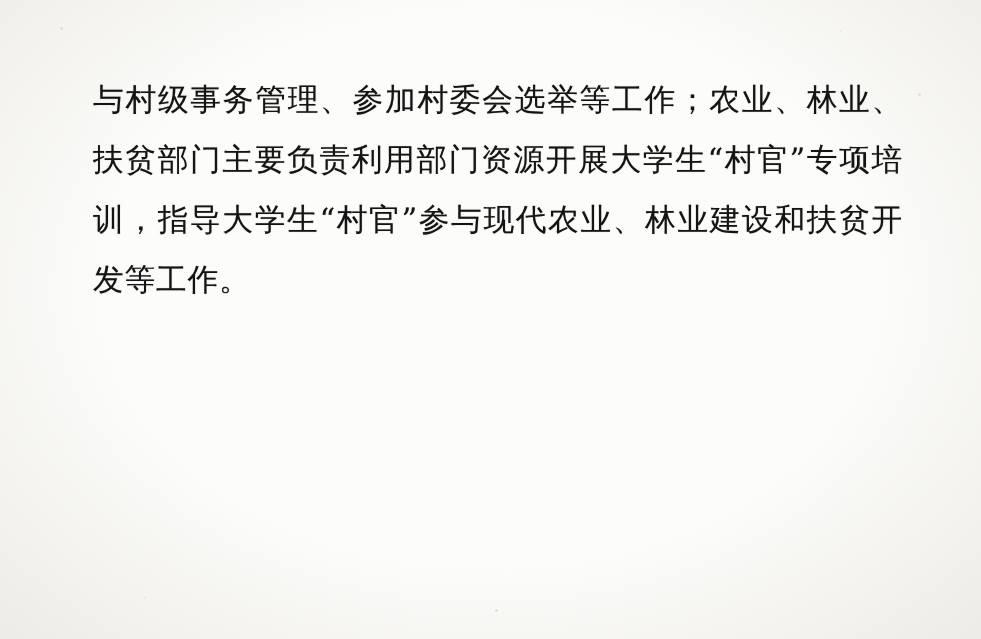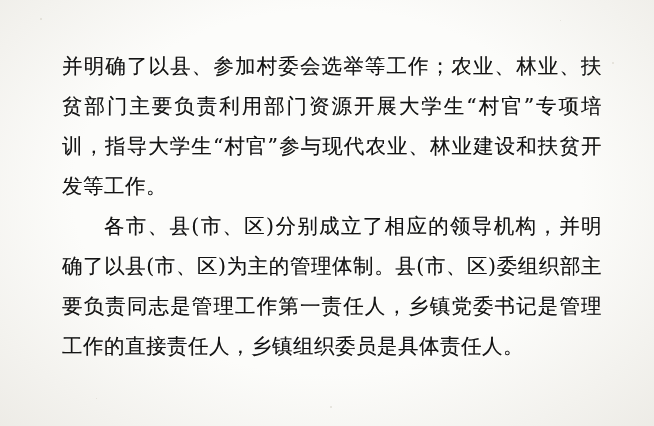--- a/index.html
+++ b/index.html
@@ -58,22 +58,21 @@
     opacity: 0.55;
     pointer-events: none;
   }
 </style>
 </head>
 <body>
 
 <div id="page">
 
   <div class="textblock">
-    <p class="para">并明确了以县、参加村委会选举等工作；农业、林业、扶贫部门主要负责利用部门资源开展大学生“村官”专项培训，指导大学生“村官”参与现代农业、林业建设和扶贫开发等工作。</p>
-    <p class="para indent">各市、县(市、区)分别成立了相应的领导机构，并明确了以县(市、区)为主的管理体制。县(市、区)委组织部主要负责同志是管理工作第一责任人，乡镇党委书记是管理工作的直接责任人，乡镇组织委员是具体责任人。</p>
+    <p class="para">与村级事务管理、参加村委会选举等工作；农业、林业、扶贫部门主要负责利用部门资源开展大学生“村官”专项培训，指导大学生“村官”参与现代农业、林业建设和扶贫开发等工作。</p>
   </div>
 
   <span class="speck" style="left:40px;  top:18px;  width:2px; height:2px;"></span>
   <span class="speck" style="left:612px; top:62px;  width:2px; height:2px;"></span>
   <span class="speck" style="left:330px; top:406px; width:2px; height:2px;"></span>
   <span class="speck" style="left:96px;  top:398px; width:1px; height:1px;"></span>
   <span class="speck" style="left:560px; top:20px;  width:1px; height:1px;"></span>
 
 </div>
 

